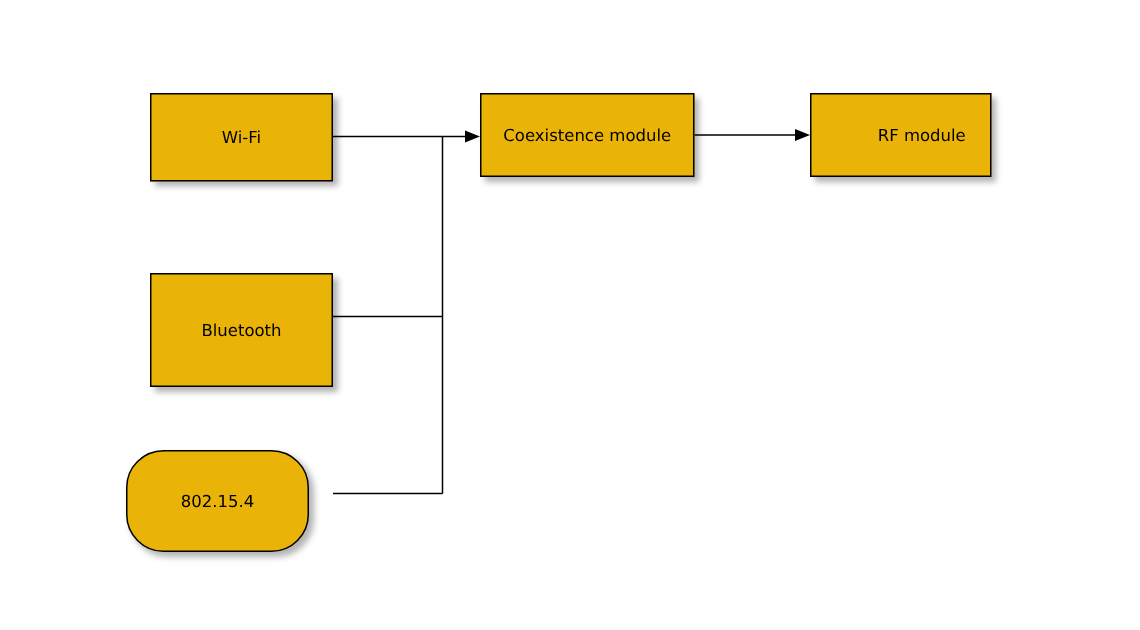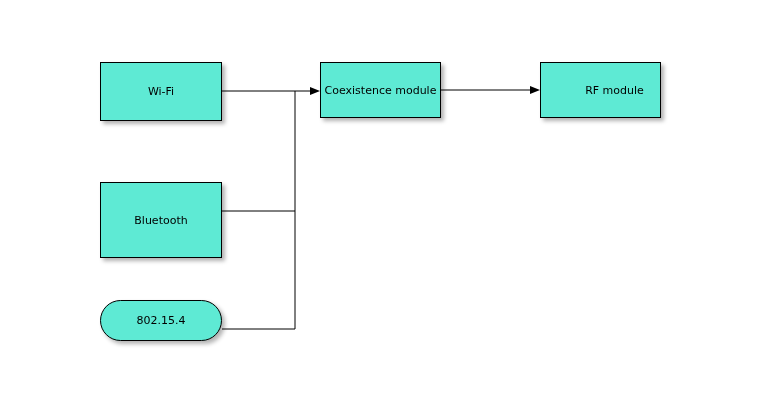--- a/index.html
+++ b/index.html
@@ -18,36 +18,36 @@
   .edges-layer {
     position: absolute;
     left: 0;
     top: 0;
     width: 760px;
     height: 420px;
     pointer-events: none;
   }
   .node {
     position: absolute;
-    background: #5eead4;
+    background: #eab308;
     border: 1px solid #000000;
     box-shadow: 3px 3px 4px rgba(0,0,0,0.30);
     display: flex;
     align-items: center;
     justify-content: center;
     font-size: 11px;
     color: #000000;
     text-align: center;
     box-sizing: border-box;
     white-space: nowrap;
   }
   .node-wifi        { left: 100px; top: 62px;  width: 122px; height: 59px; }
   .node-bluetooth   { left: 100px; top: 182px; width: 122px; height: 76px; }
-  .node-zigbee      { left: 100px; top: 300px; width: 122px; height: 41px; border-radius: 25px; }
-  .node-coexistence { left: 320px; top: 62px;  width: 121px; height: 56px; }
+  .node-zigbee      { left: 84px; top: 300px; width: 122px; height: 68px; border-radius: 25px; }
+  .node-coexistence { left: 320px; top: 62px;  width: 143px; height: 56px; }
   .node-rf          { left: 540px; top: 62px;  width: 121px; height: 56px; padding-left: 28px; }
 </style>
 </head>
 <body>
 
 <div class="canvas">
 
   <svg class="edges-layer" width="760" height="420" viewBox="0 0 760 420" xmlns="http://www.w3.org/2000/svg">
 
     <line x1="222" y1="91" x2="312" y2="91" stroke="#000000" stroke-width="1"></line>

